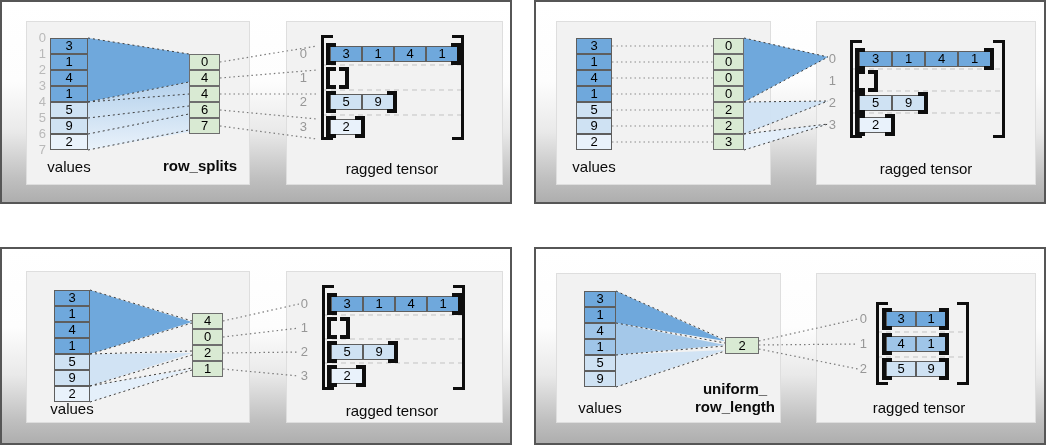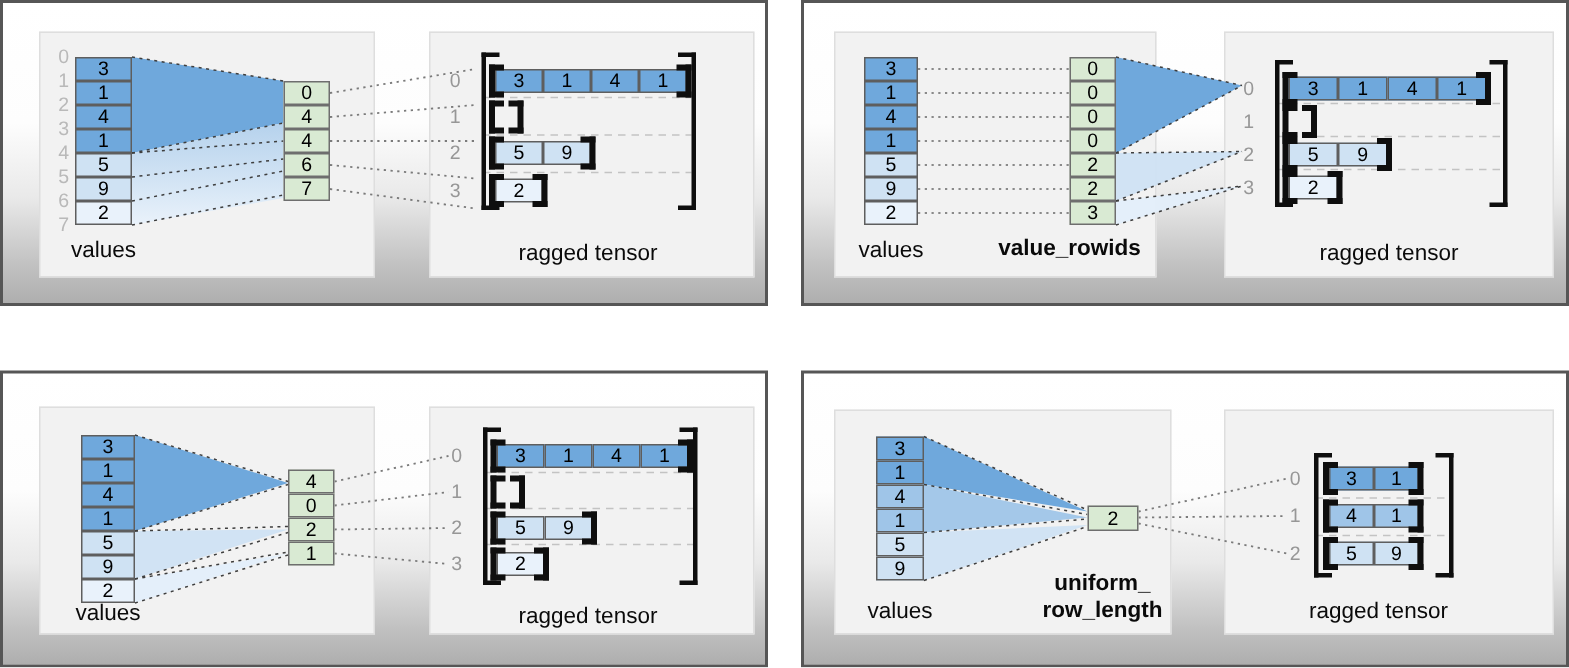--- a/index.html
+++ b/index.html
@@ -82,20 +82,21 @@
     <div class="cell" style="left:48px;top:116px;background:#cfe2f3;">9</div>
     <div class="cell" style="left:48px;top:132px;background:#e9f2fb;">2</div>
 
     <div class="cell gcell" style="left:187px;top:52px;width:31px;">0</div>
     <div class="cell gcell" style="left:187px;top:68px;width:31px;">4</div>
     <div class="cell gcell" style="left:187px;top:84px;width:31px;">4</div>
     <div class="cell gcell" style="left:187px;top:100px;width:31px;">6</div>
     <div class="cell gcell" style="left:187px;top:116px;width:31px;">7</div>
 
     <div class="lbl" style="left:30px;top:156px;width:74px;">values</div>
+    <div class="lbl bold" style="left:140px;top:155px;width:116px;">row_splits</div>
     <div class="lbl" style="left:325px;top:158px;width:130px;">ragged tensor</div>
 
     <div class="ob l" style="left:319px;top:33px;height:105px;"></div>
     <div class="ob r" style="left:450px;top:33px;height:105px;"></div>
 
     <span class="rowlbl" style="left:287px;top:44px;">0</span>
     <span class="rowlbl" style="left:287px;top:68px;">1</span>
     <span class="rowlbl" style="left:287px;top:92px;">2</span>
     <span class="rowlbl" style="left:287px;top:117px;">3</span>
 
@@ -161,21 +162,20 @@
 
     <div class="cell gcell" style="left:177px;top:36px;width:31px;">0</div>
     <div class="cell gcell" style="left:177px;top:52px;width:31px;">0</div>
     <div class="cell gcell" style="left:177px;top:68px;width:31px;">0</div>
     <div class="cell gcell" style="left:177px;top:84px;width:31px;">0</div>
     <div class="cell gcell" style="left:177px;top:100px;width:31px;">2</div>
     <div class="cell gcell" style="left:177px;top:116px;width:31px;">2</div>
     <div class="cell gcell" style="left:177px;top:132px;width:31px;">3</div>
 
     <div class="lbl" style="left:21px;top:156px;width:74px;">values</div>
-    <div class="lbl bold" style="left:117px;top:155px;width:120px;">value_rowids</div>
     <div class="lbl" style="left:325px;top:158px;width:130px;">ragged tensor</div>
 
     <div class="ob l" style="left:314px;top:38px;height:98px;"></div>
     <div class="ob r" style="left:457px;top:38px;height:98px;"></div>
 
     <span class="rowlbl" style="left:282px;top:49px;">0</span>
     <span class="rowlbl" style="left:282px;top:71px;">1</span>
     <span class="rowlbl" style="left:282px;top:93px;">2</span>
     <span class="rowlbl" style="left:282px;top:115px;">3</span>
 

